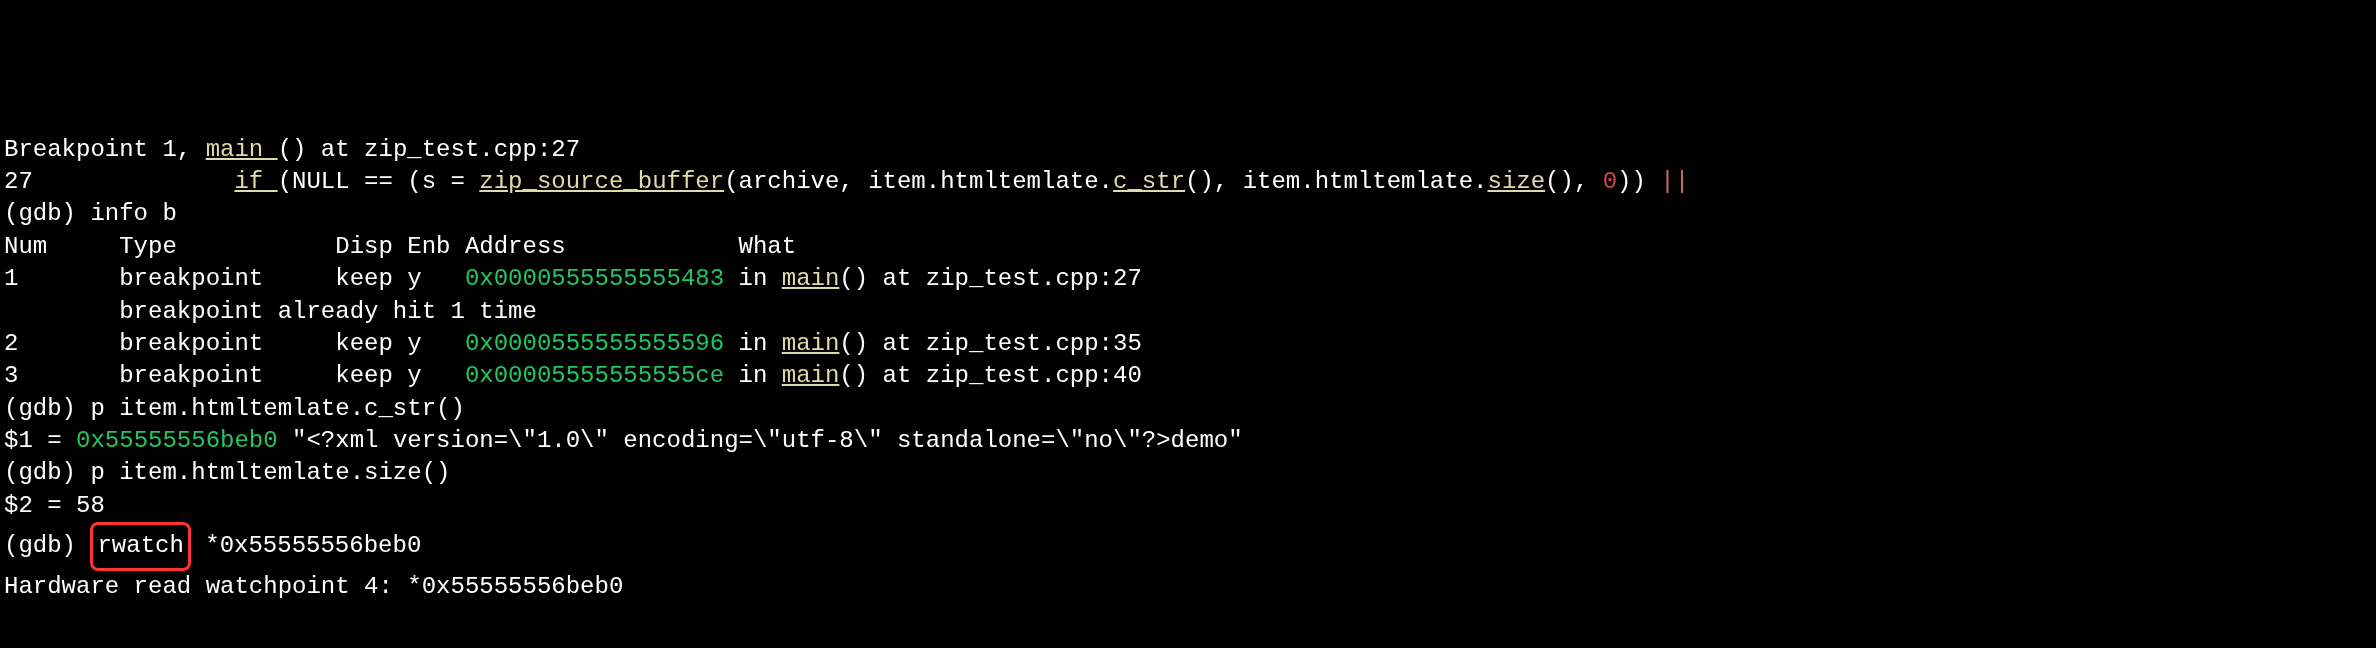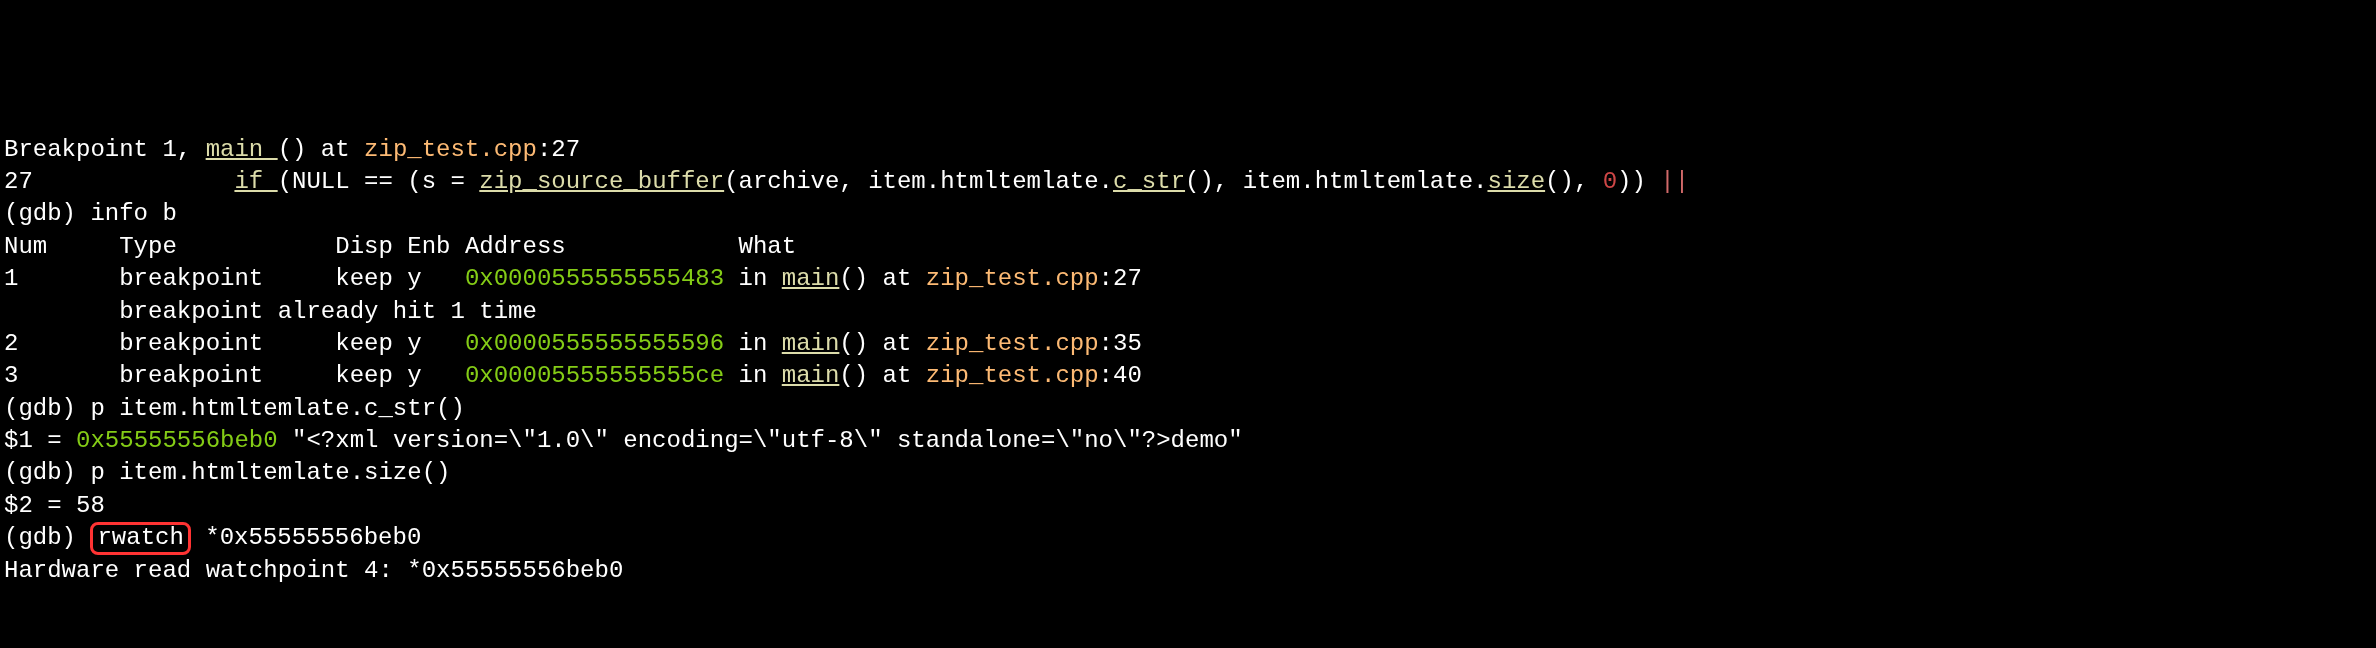--- a/index.html
+++ b/index.html
@@ -13,28 +13,28 @@
       font-family: 'Menlo', 'Monaco', 'Consolas', 'Courier New', monospace;
       font-size: 24px;
       line-height: 1.35;
       padding: 4px;
       white-space: pre;
       width: 2376px;
       height: 648px;
       overflow: hidden;
     }
     .yellow { color: #dcdcaa; text-decoration: underline; }
-    .green { color: #fdba74; }
-    .blue { color: #84cc16; font-family: Liberation Mono, monospace; }
+    .green { color: #ffffff; }
+    .blue { color: #22c55e; font-family: Liberation Mono, monospace; }
     .darkred { color: #ce4646; }
     .pipe { color: #d16969; }
     .highlight-box {
       border: 3px solid #ff3333;
       border-radius: 8px;
-      padding: 0px 4px;
+      padding: 8px 4px;
       display: inline-block;
       line-height: 1.1;
     }
   </style>
 </head>
 <body>
 
 
 
 <div><div><span>Breakpoint 1, </span><span class="yellow">main </span><span>() at </span><span class="green">zip_test.cpp</span><span>:27</span></div><div><span>27              </span><span class="yellow">if </span><span>(NULL == (s = </span><span class="yellow">zip_source_buffer</span><span>(archive, item.htmltemlate.</span><span class="yellow">c_str</span><span>(), item.htmltemlate.</span><span class="yellow">size</span><span>(), </span><span class="darkred">0</span><span>)) </span><span class="pipe">||</span></div><div><span>(gdb) info b</span></div><div><span>Num     Type           Disp Enb Address            What</span></div><div><span>1       breakpoint     keep y   </span><span class="blue">0x0000555555555483 </span><span>in </span><span class="yellow">main</span><span>() at </span><span class="green">zip_test.cpp</span><span>:27</span></div><div><span>        breakpoint already hit 1 time</span></div><div><span>2       breakpoint     keep y   </span><span class="blue">0x0000555555555596 </span><span>in </span><span class="yellow">main</span><span>() at </span><span class="green">zip_test.cpp</span><span>:35</span></div><div><span>3       breakpoint     keep y   </span><span class="blue">0x00005555555555ce </span><span>in </span><span class="yellow">main</span><span>() at </span><span class="green">zip_test.cpp</span><span>:40</span></div><div><span>(gdb) p item.htmltemlate.c_str()</span></div><div><span>$1 = </span><span class="blue">0x55555556beb0 </span><span>"&lt;?xml version=\"1.0\" encoding=\"utf-8\" standalone=\"no\"?&gt;demo"</span></div><div><span>(gdb) p item.htmltemlate.size()</span></div><div><span>$2 = 58</span></div><div><span>(gdb) </span><span class="highlight-box"><span>rwatch</span></span><span> *0x55555556beb0</span></div><div><span>Hardware read watchpoint 4: *0x55555556beb0</span></div></div>

